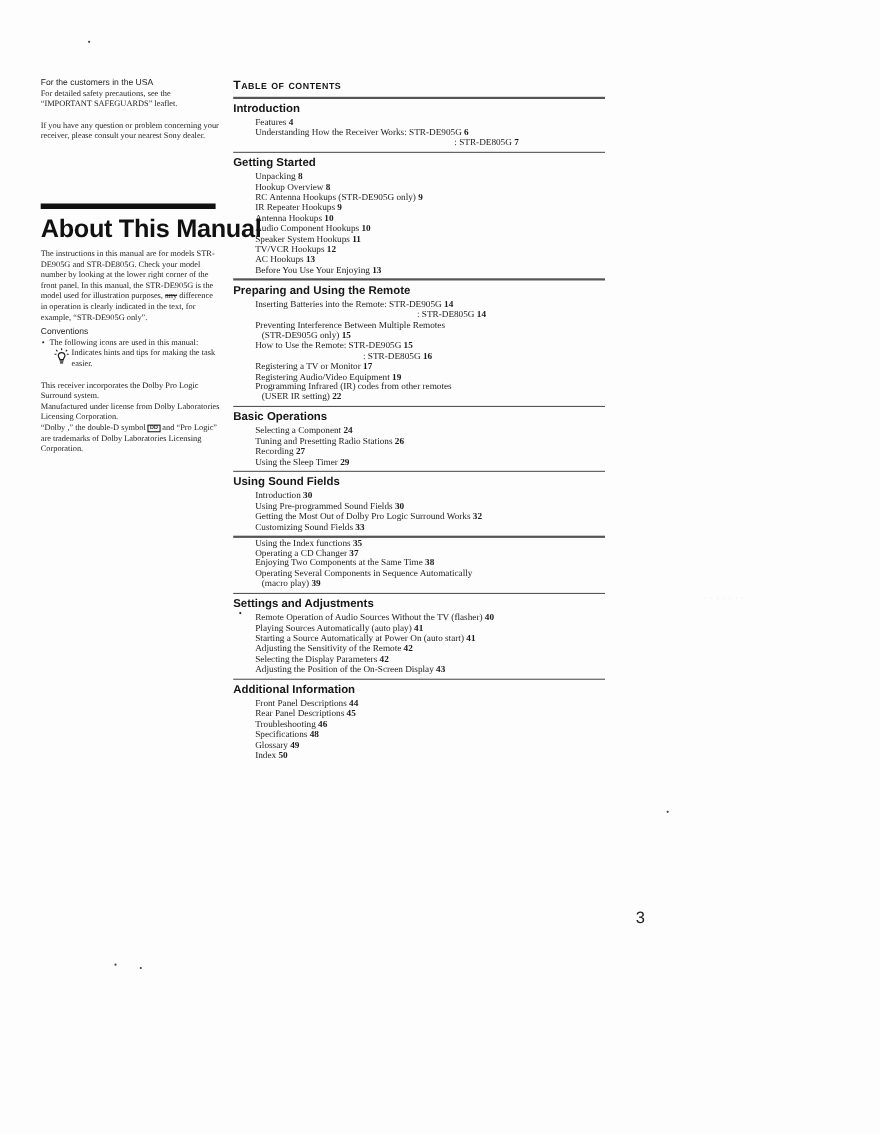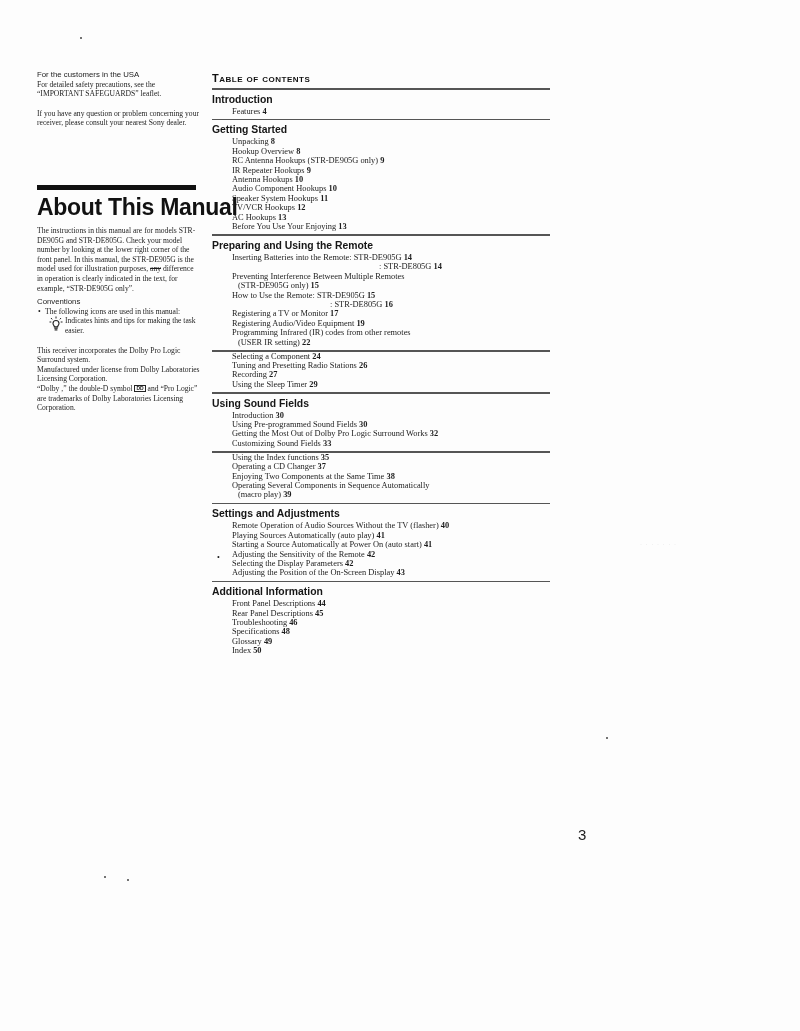--- a/index.html
+++ b/index.html
@@ -108,20 +108,21 @@
 </div>
 
 <div class="toc">
   <h2 class="toc-title">Table of contents</h2>
   <div class="rule"></div>
   <div id="toc-sections">
       <div class="section">
         <h3 class="section-head">Introduction</h3>
         <ul class="entries">
           <li><span>Features</span> <span class="num">4</span></li>
+          <li><span>Understanding How the Receiver Works: STR-DE905G</span> <span class="num">6</span><span class="alt" style="padding-left: 181px;"><span>: STR-DE805G</span> <span class="num">7</span></span></li>
         </ul>
         <div class="rule"></div>
       </div>
       <div class="section">
         <h3 class="section-head">Getting Started</h3>
         <ul class="entries">
           <li><span>Unpacking</span> <span class="num">8</span></li>
           <li><span>Hookup Overview</span> <span class="num">8</span></li>
           <li><span>RC Antenna Hookups (STR-DE905G only)</span> <span class="num">9</span></li>
           <li><span>IR Repeater Hookups</span> <span class="num">9</span></li>
@@ -140,20 +141,21 @@
           <li><span>Inserting Batteries into the Remote: STR-DE905G</span> <span class="num">14</span><span class="alt" style="padding-left: 147px;"><span>: STR-DE805G</span> <span class="num">14</span></span></li>
           <li><span>Preventing Interference Between Multiple Remotes</span><br><span class="cont">(STR-DE905G only)</span> <span class="num">15</span></li>
           <li><span>How to Use the Remote: STR-DE905G</span> <span class="num">15</span><span class="alt" style="padding-left: 98px;"><span>: STR-DE805G</span> <span class="num">16</span></span></li>
           <li><span>Registering a TV or Monitor</span> <span class="num">17</span></li>
           <li><span>Registering Audio/Video Equipment</span> <span class="num">19</span></li>
           <li><span>Programming Infrared (IR) codes from other remotes</span><br><span class="cont">(USER IR setting)</span> <span class="num">22</span></li>
         </ul>
         <div class="rule"></div>
       </div>
       <div class="section">
+        <h3 class="section-head">Basic Operations</h3>
         <ul class="entries">
           <li><span>Selecting a Component</span> <span class="num">24</span></li>
           <li><span>Tuning and Presetting Radio Stations</span> <span class="num">26</span></li>
           <li><span>Recording</span> <span class="num">27</span></li>
           <li><span>Using the Sleep Timer</span> <span class="num">29</span></li>
         </ul>
         <div class="rule"></div>
       </div>
       <div class="section">
         <h3 class="section-head">Using Sound Fields</h3>

